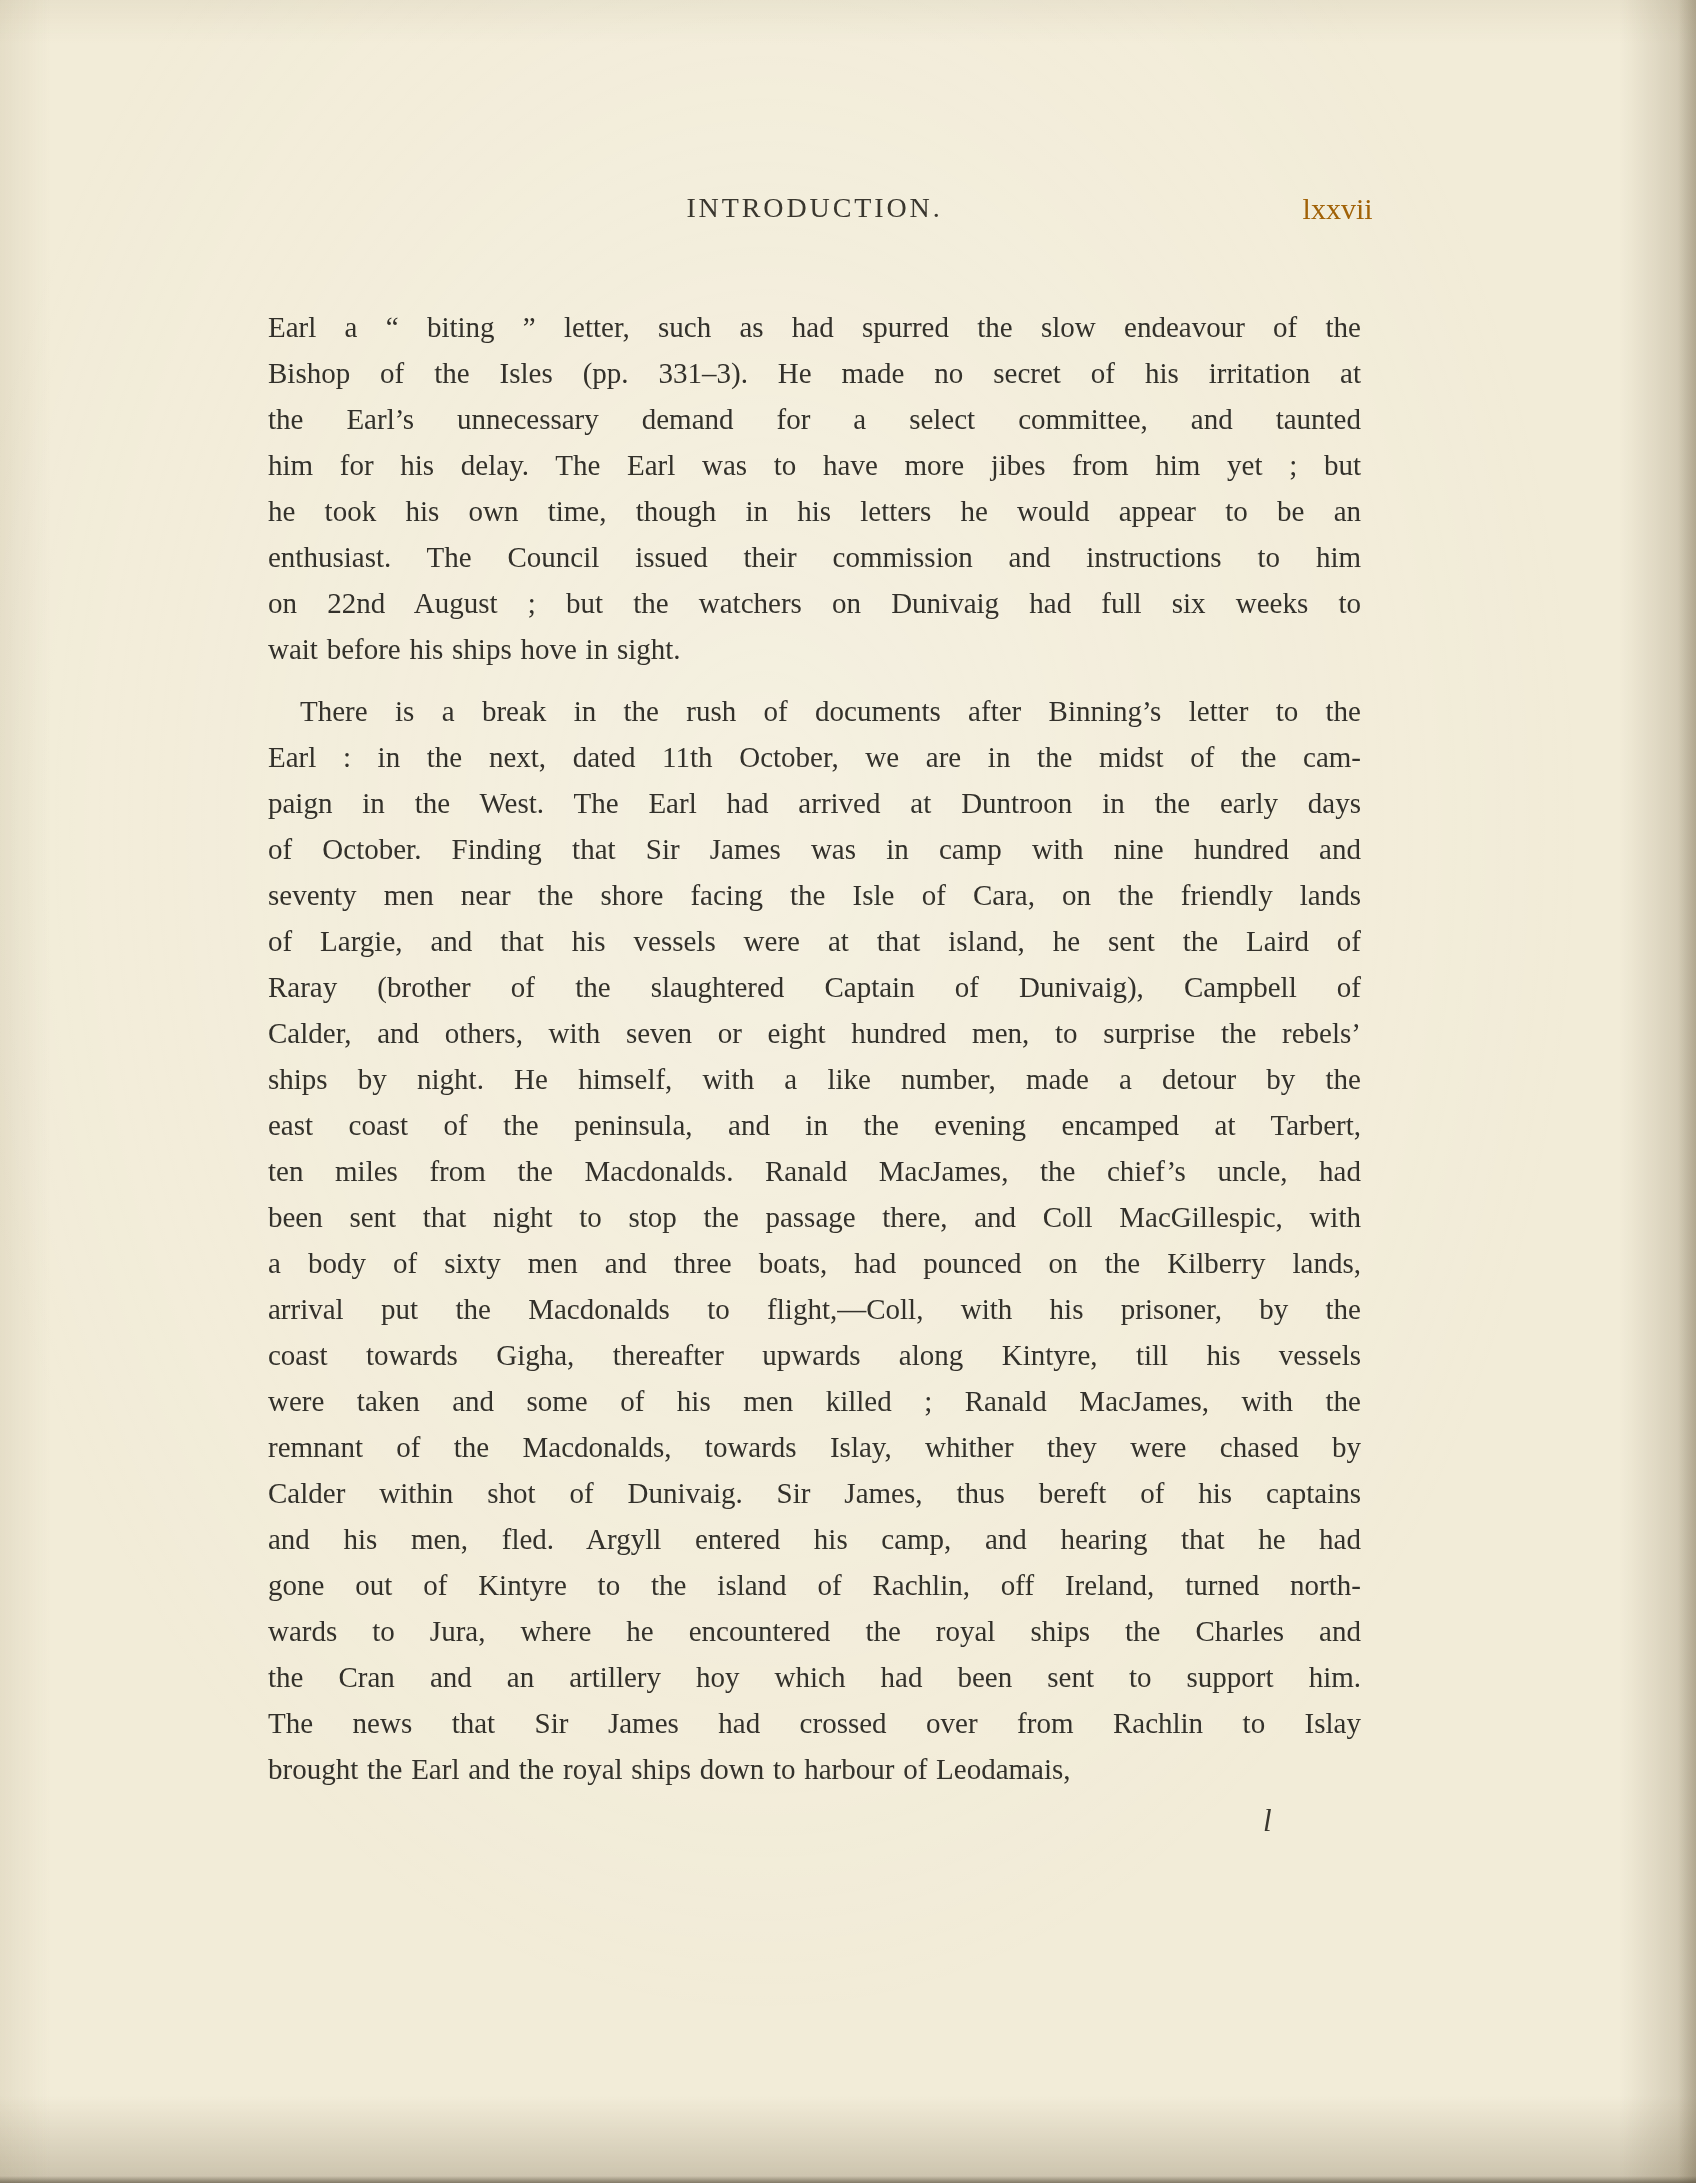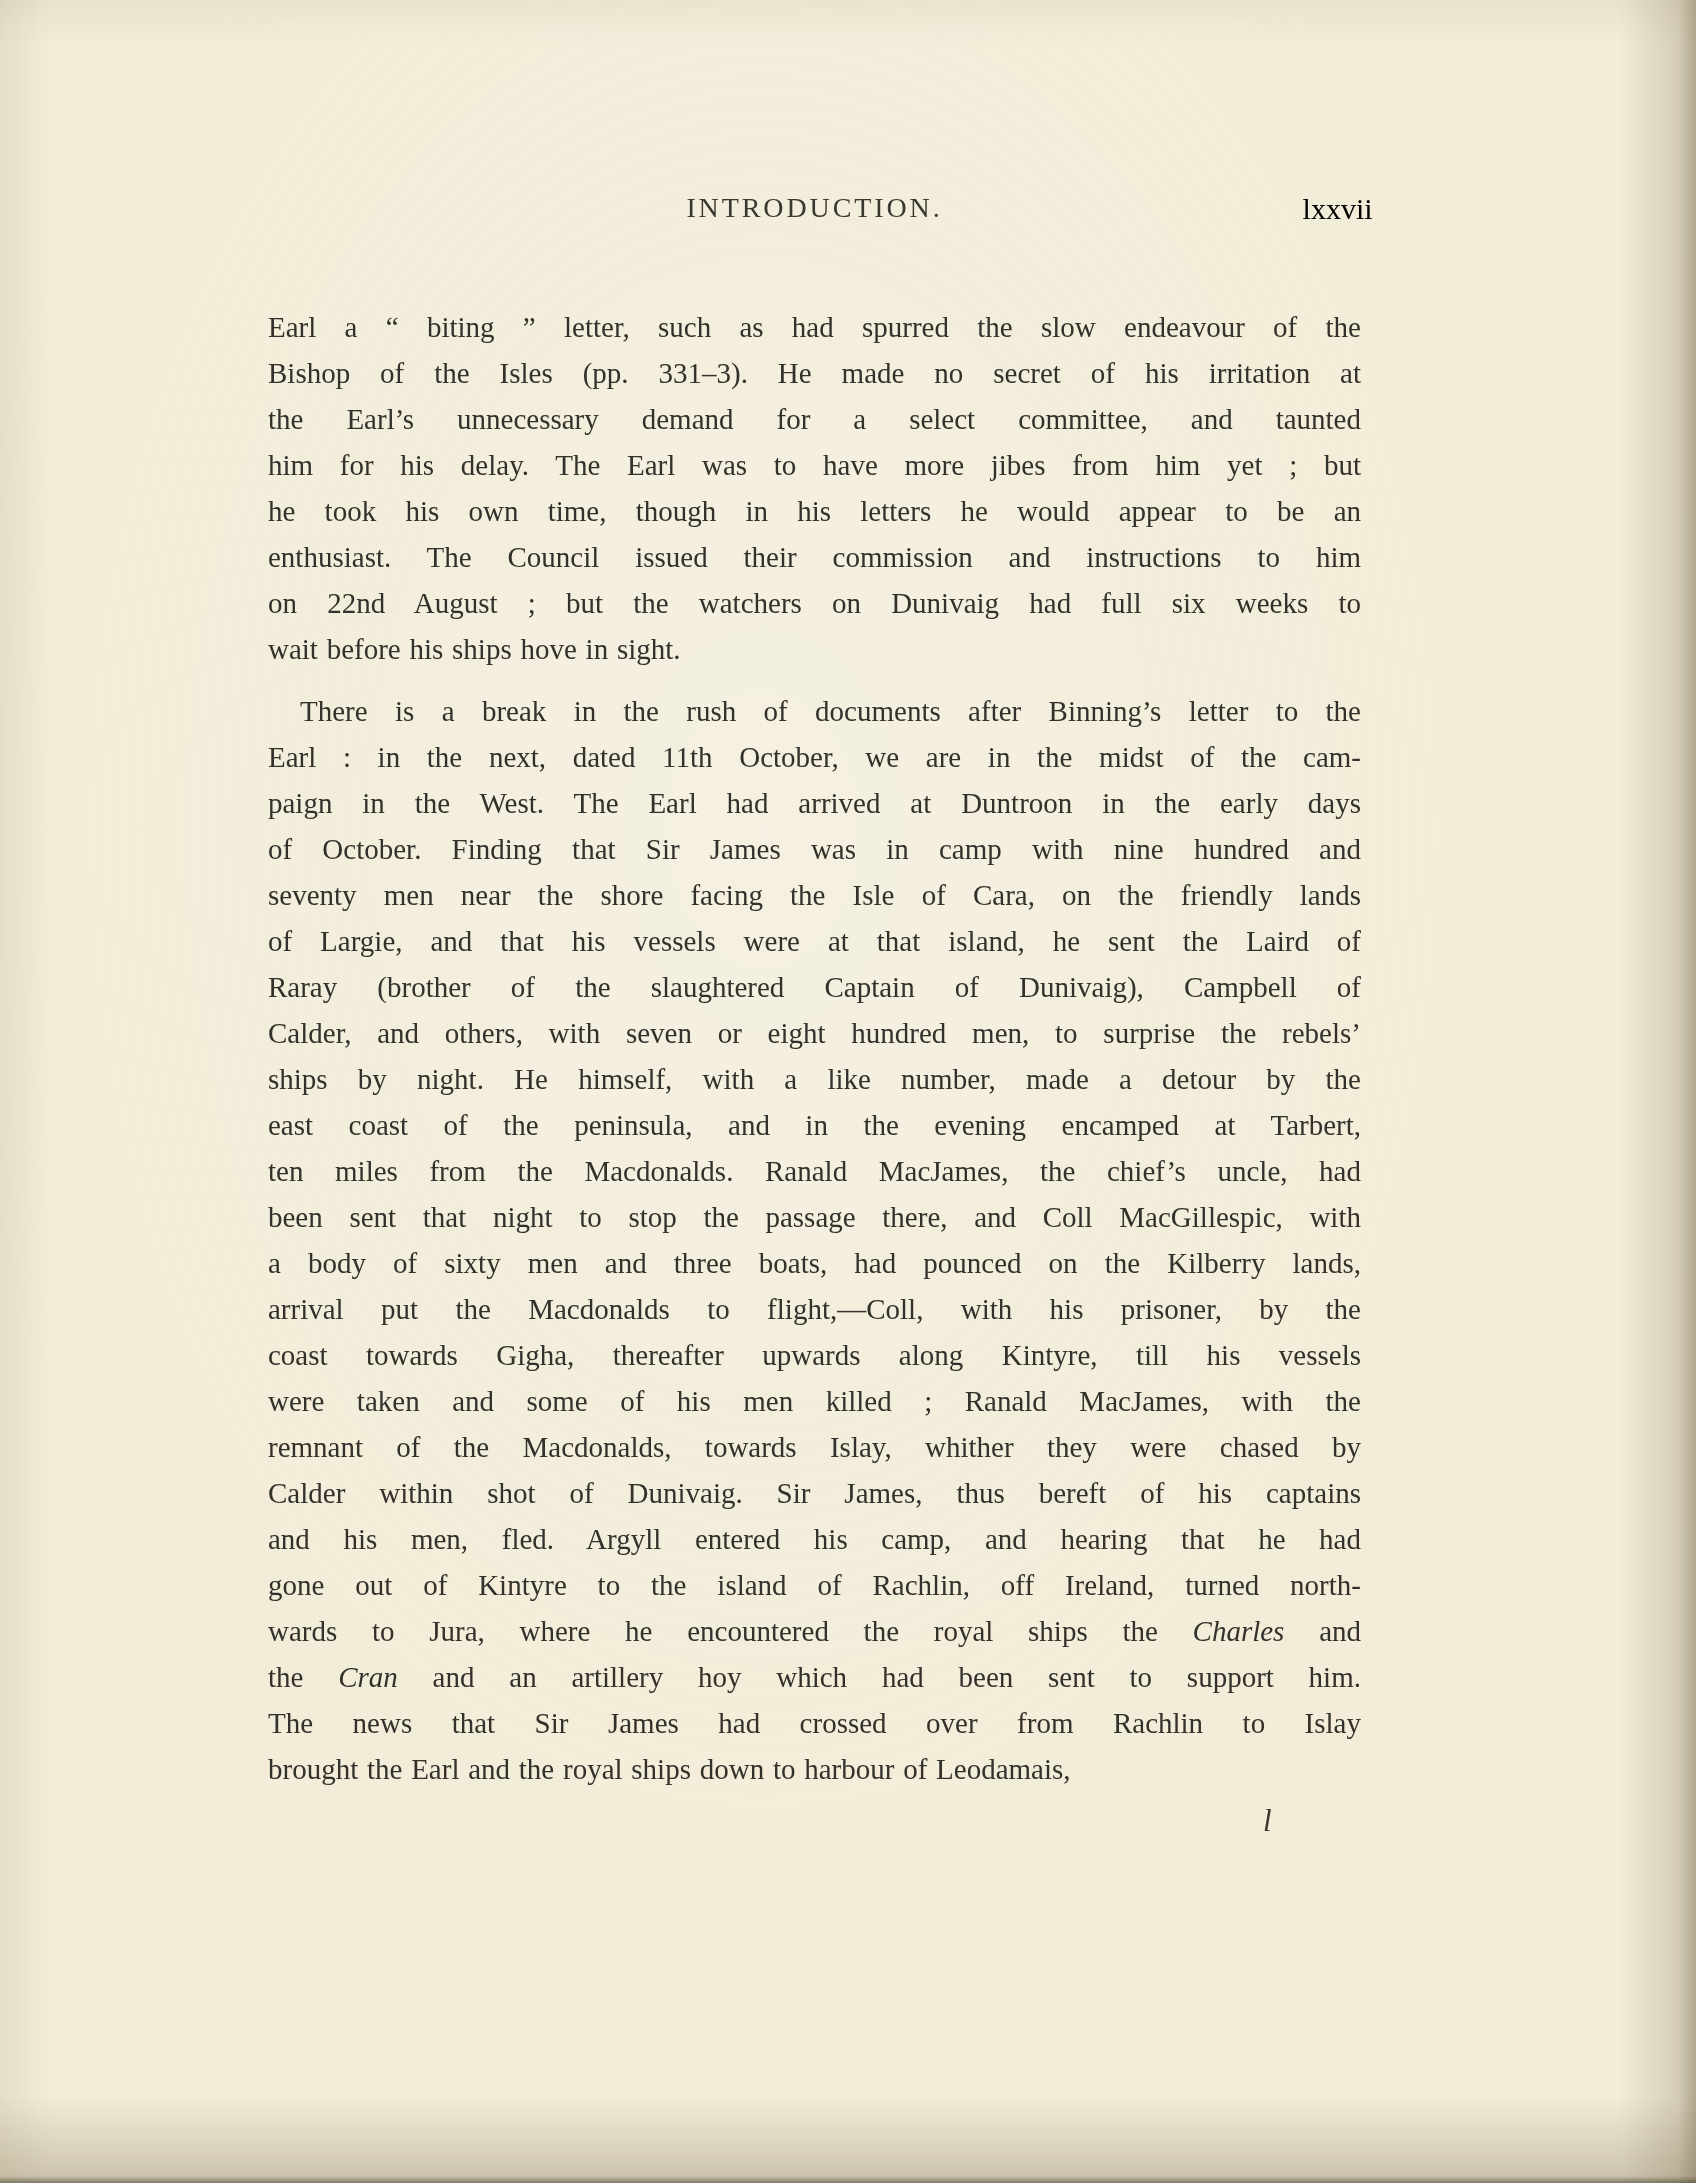--- a/index.html
+++ b/index.html
@@ -45,21 +45,21 @@
     text-align: center;
     font-size: 28px;
     letter-spacing: 2.9px;
     color: #3a372f;
   }
   .page-number {
     position: absolute;
     right: 4.4px;
     top: 0;
     font-size: 30px;
-    color: #000000;
+    color: #a16207;
   }
   .page-text {
     position: absolute;
     left: 252px;
     top: 288px;
     width: 1125px;
   }
   .paragraph {
     margin: 16px;
   }
@@ -72,21 +72,20 @@
     word-spacing: 1.5px;
     white-space: normal;
   }
   .line.last {
     text-align-last: left;
   }
   .line.indent {
     text-indent: 32px;
   }
   .it {
-    font-style: italic;
   }
   .signature-mark {
     position: absolute;
     left: 1263px;
     top: 1803px;
     font-size: 31px;
     font-style: italic;
     color: #3a372f;
   }
 </style>

